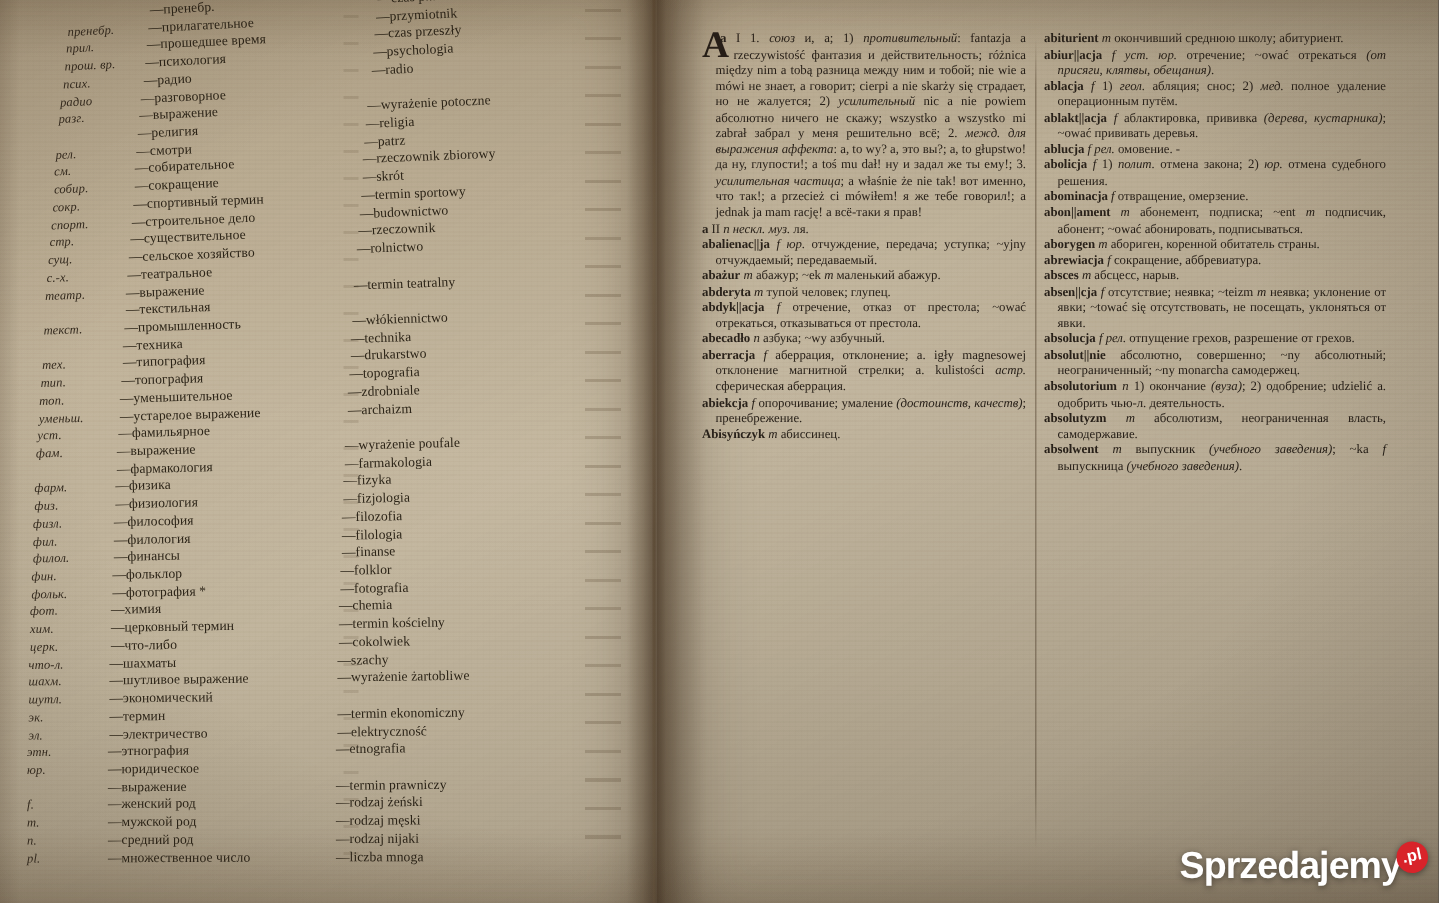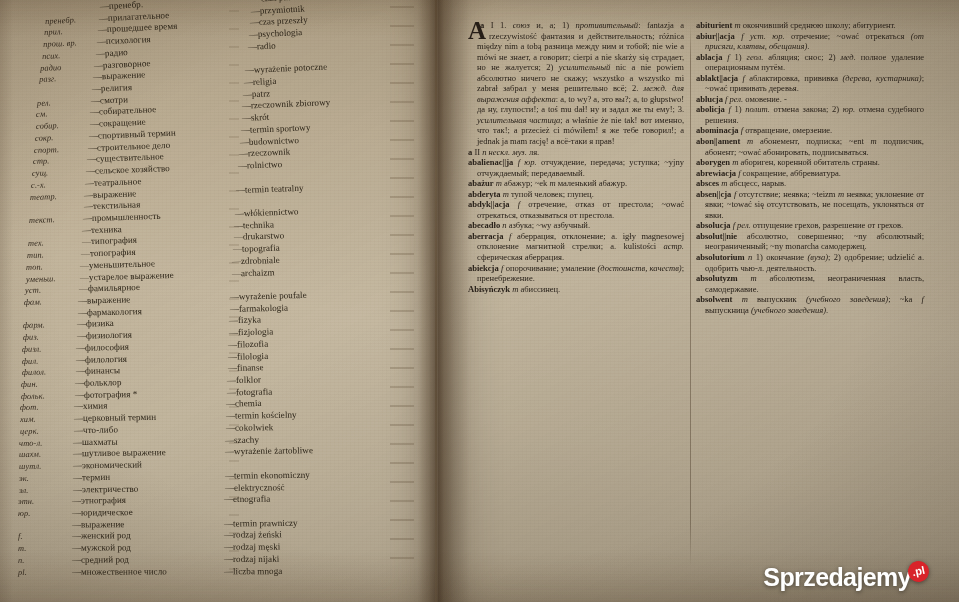--- a/index.html
+++ b/index.html
@@ -196,21 +196,21 @@
   .warmcast {
     position: absolute; inset: 0;
     background: linear-gradient(150deg, rgba(150,120,80,0.16), rgba(60,44,28,0.05) 45%, rgba(40,28,16,0.22));
     mix-blend-mode: multiply;
     pointer-events: none;
   }
 
   
   .watermark {
     position: absolute;
-    right: 30px;
+    right: 7px;
     bottom: 10px;
     display: flex;
     align-items: flex-start;
     filter: drop-shadow(0 1px 2px rgba(0,0,0,.45));
   }
   .wm-text {
     font-family: "Liberation Sans", sans-serif;
     font-weight: bold;
     font-size: 25px;
     color: #ffffff;

